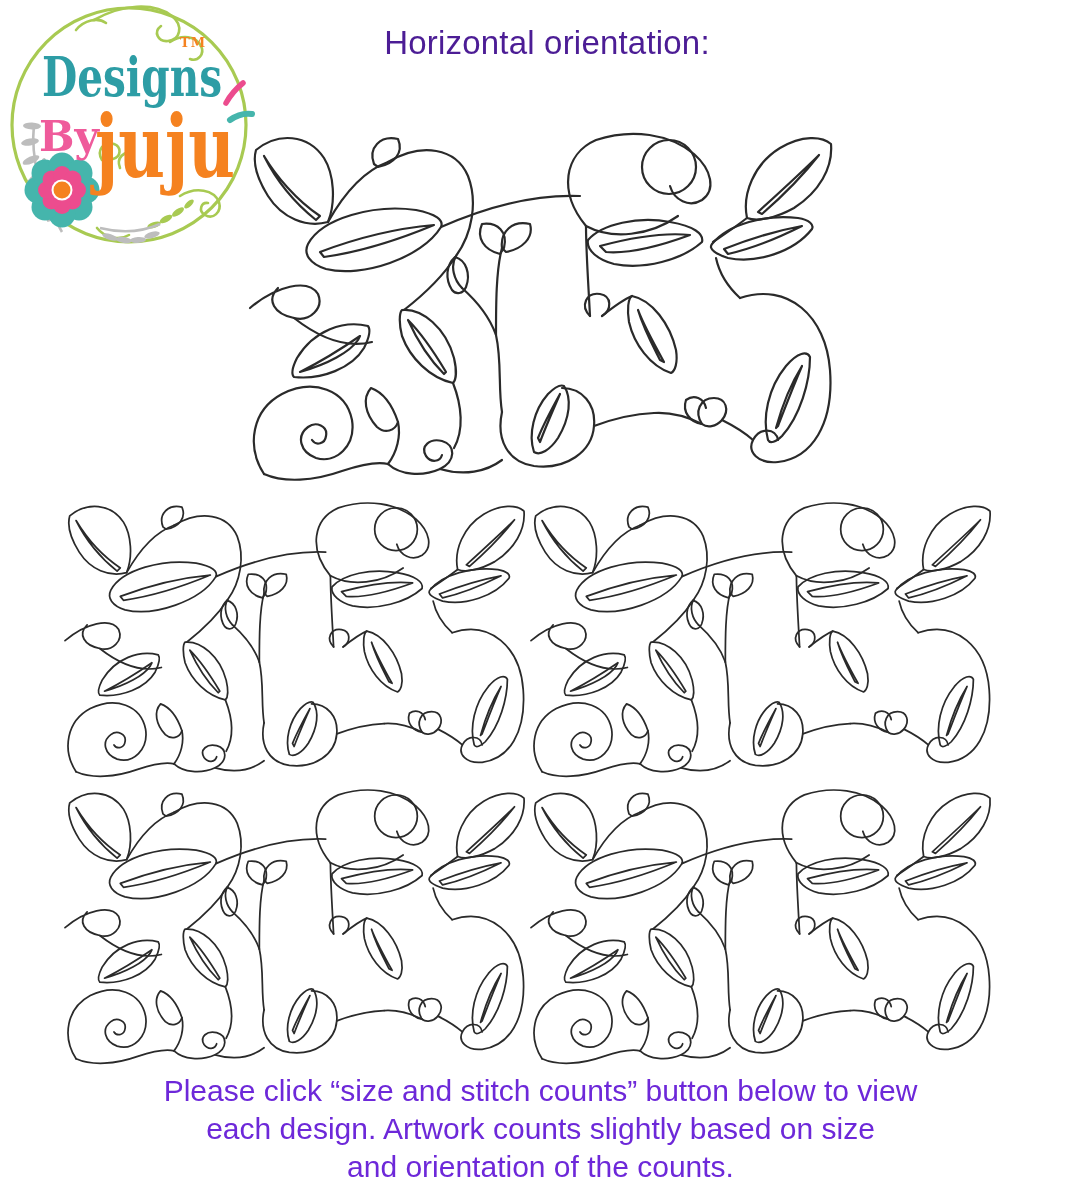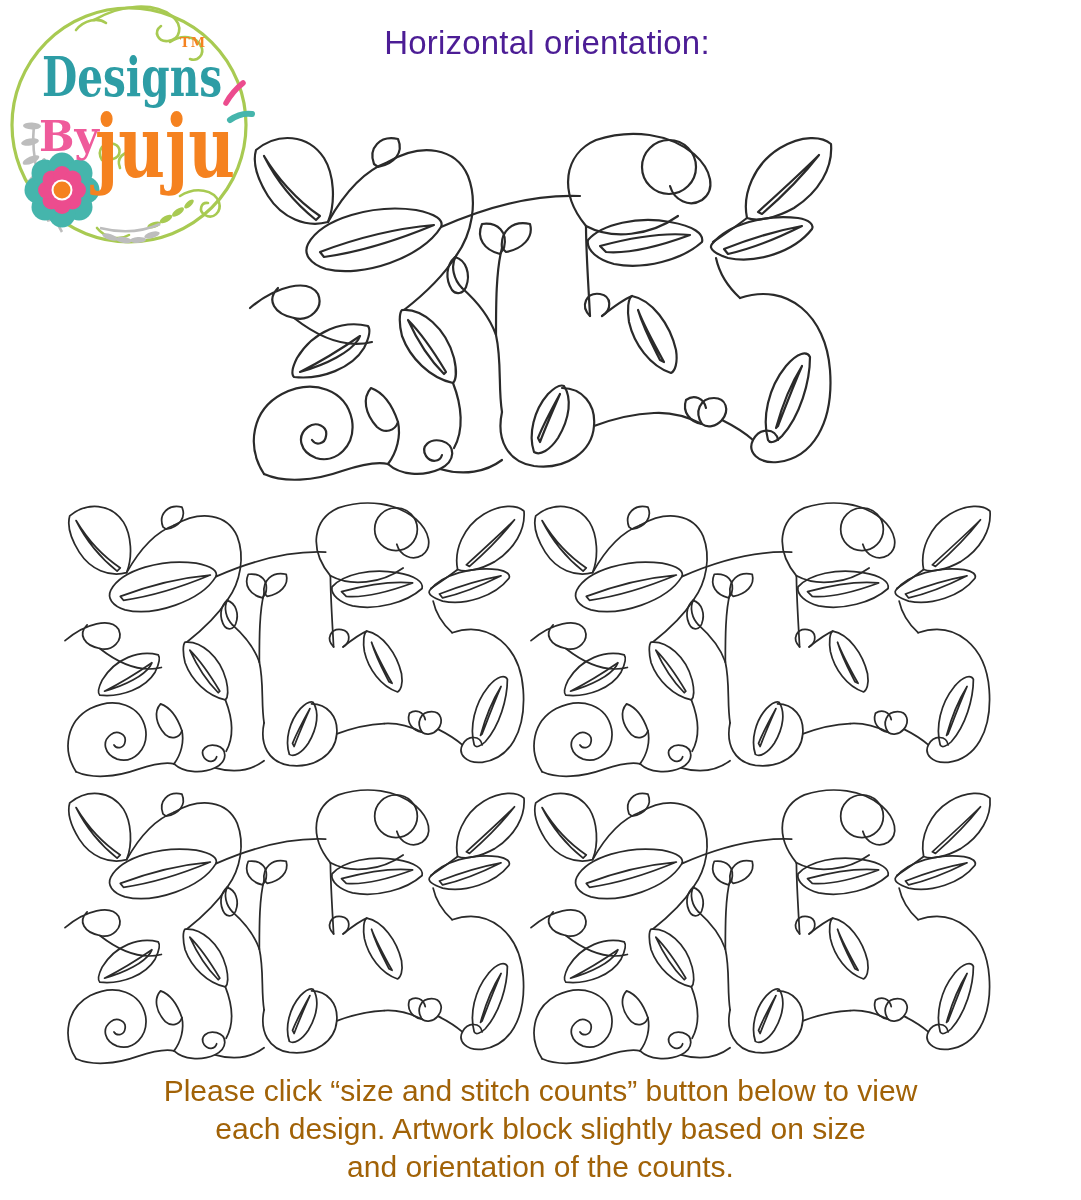--- a/index.html
+++ b/index.html
@@ -2,21 +2,21 @@
 <html><head>
 <meta charset="utf-8">
 <style>
   html,body{margin:0;padding:0;background:#ffffff;}
   #page{position:relative;width:1043px;height:1200px;background:#ffffff;overflow:hidden;
         font-family:"Liberation Sans",sans-serif;}
   .abs{position:absolute;}
   #header-text{left:250px;top:24px;width:594px;text-align:center;
                font-size:33px;line-height:38px;color:#4c1d95;letter-spacing:0.2px;}
   #footer-text{left:0px;top:1072px;width:1081px;text-align:center;
-               font-size:30px;line-height:38px;color:#a16207;}
+               font-size:30px;line-height:38px;color:#6d28d9;}
   svg{display:block;overflow:visible;}
   .lineart{stroke:#2a2a2a;stroke-width:2.2;fill:none;stroke-linecap:round;stroke-linejoin:round;}
   text.logo-serif{font-family:"DejaVu Serif",serif;font-weight:bold;}
 </style>
 </head>
 <body>
 
 <div id="page">
 
   <svg class="abs" style="left:2px;top:0px" width="252" height="252" viewBox="0 0 252 252">
@@ -186,17 +186,17 @@
       <use href="#motif" transform="translate(466,0) scale(0.79)"></use>
     </g>
     <g>
       <use href="#motif" transform="translate(0,287) scale(0.79)"></use>
       <use href="#motif" transform="translate(466,287) scale(0.79)"></use>
     </g>
   </svg>
 
   <div id="footer-text" class="abs">
     <div>Please click “size and stitch counts” button below to view</div>
-    <div>each design. Artwork block slightly based on size</div>
+    <div>each design. Artwork counts slightly based on size</div>
     <div>and orientation of the counts.</div>
   </div>
 
 </div>
 
 </body></html>

